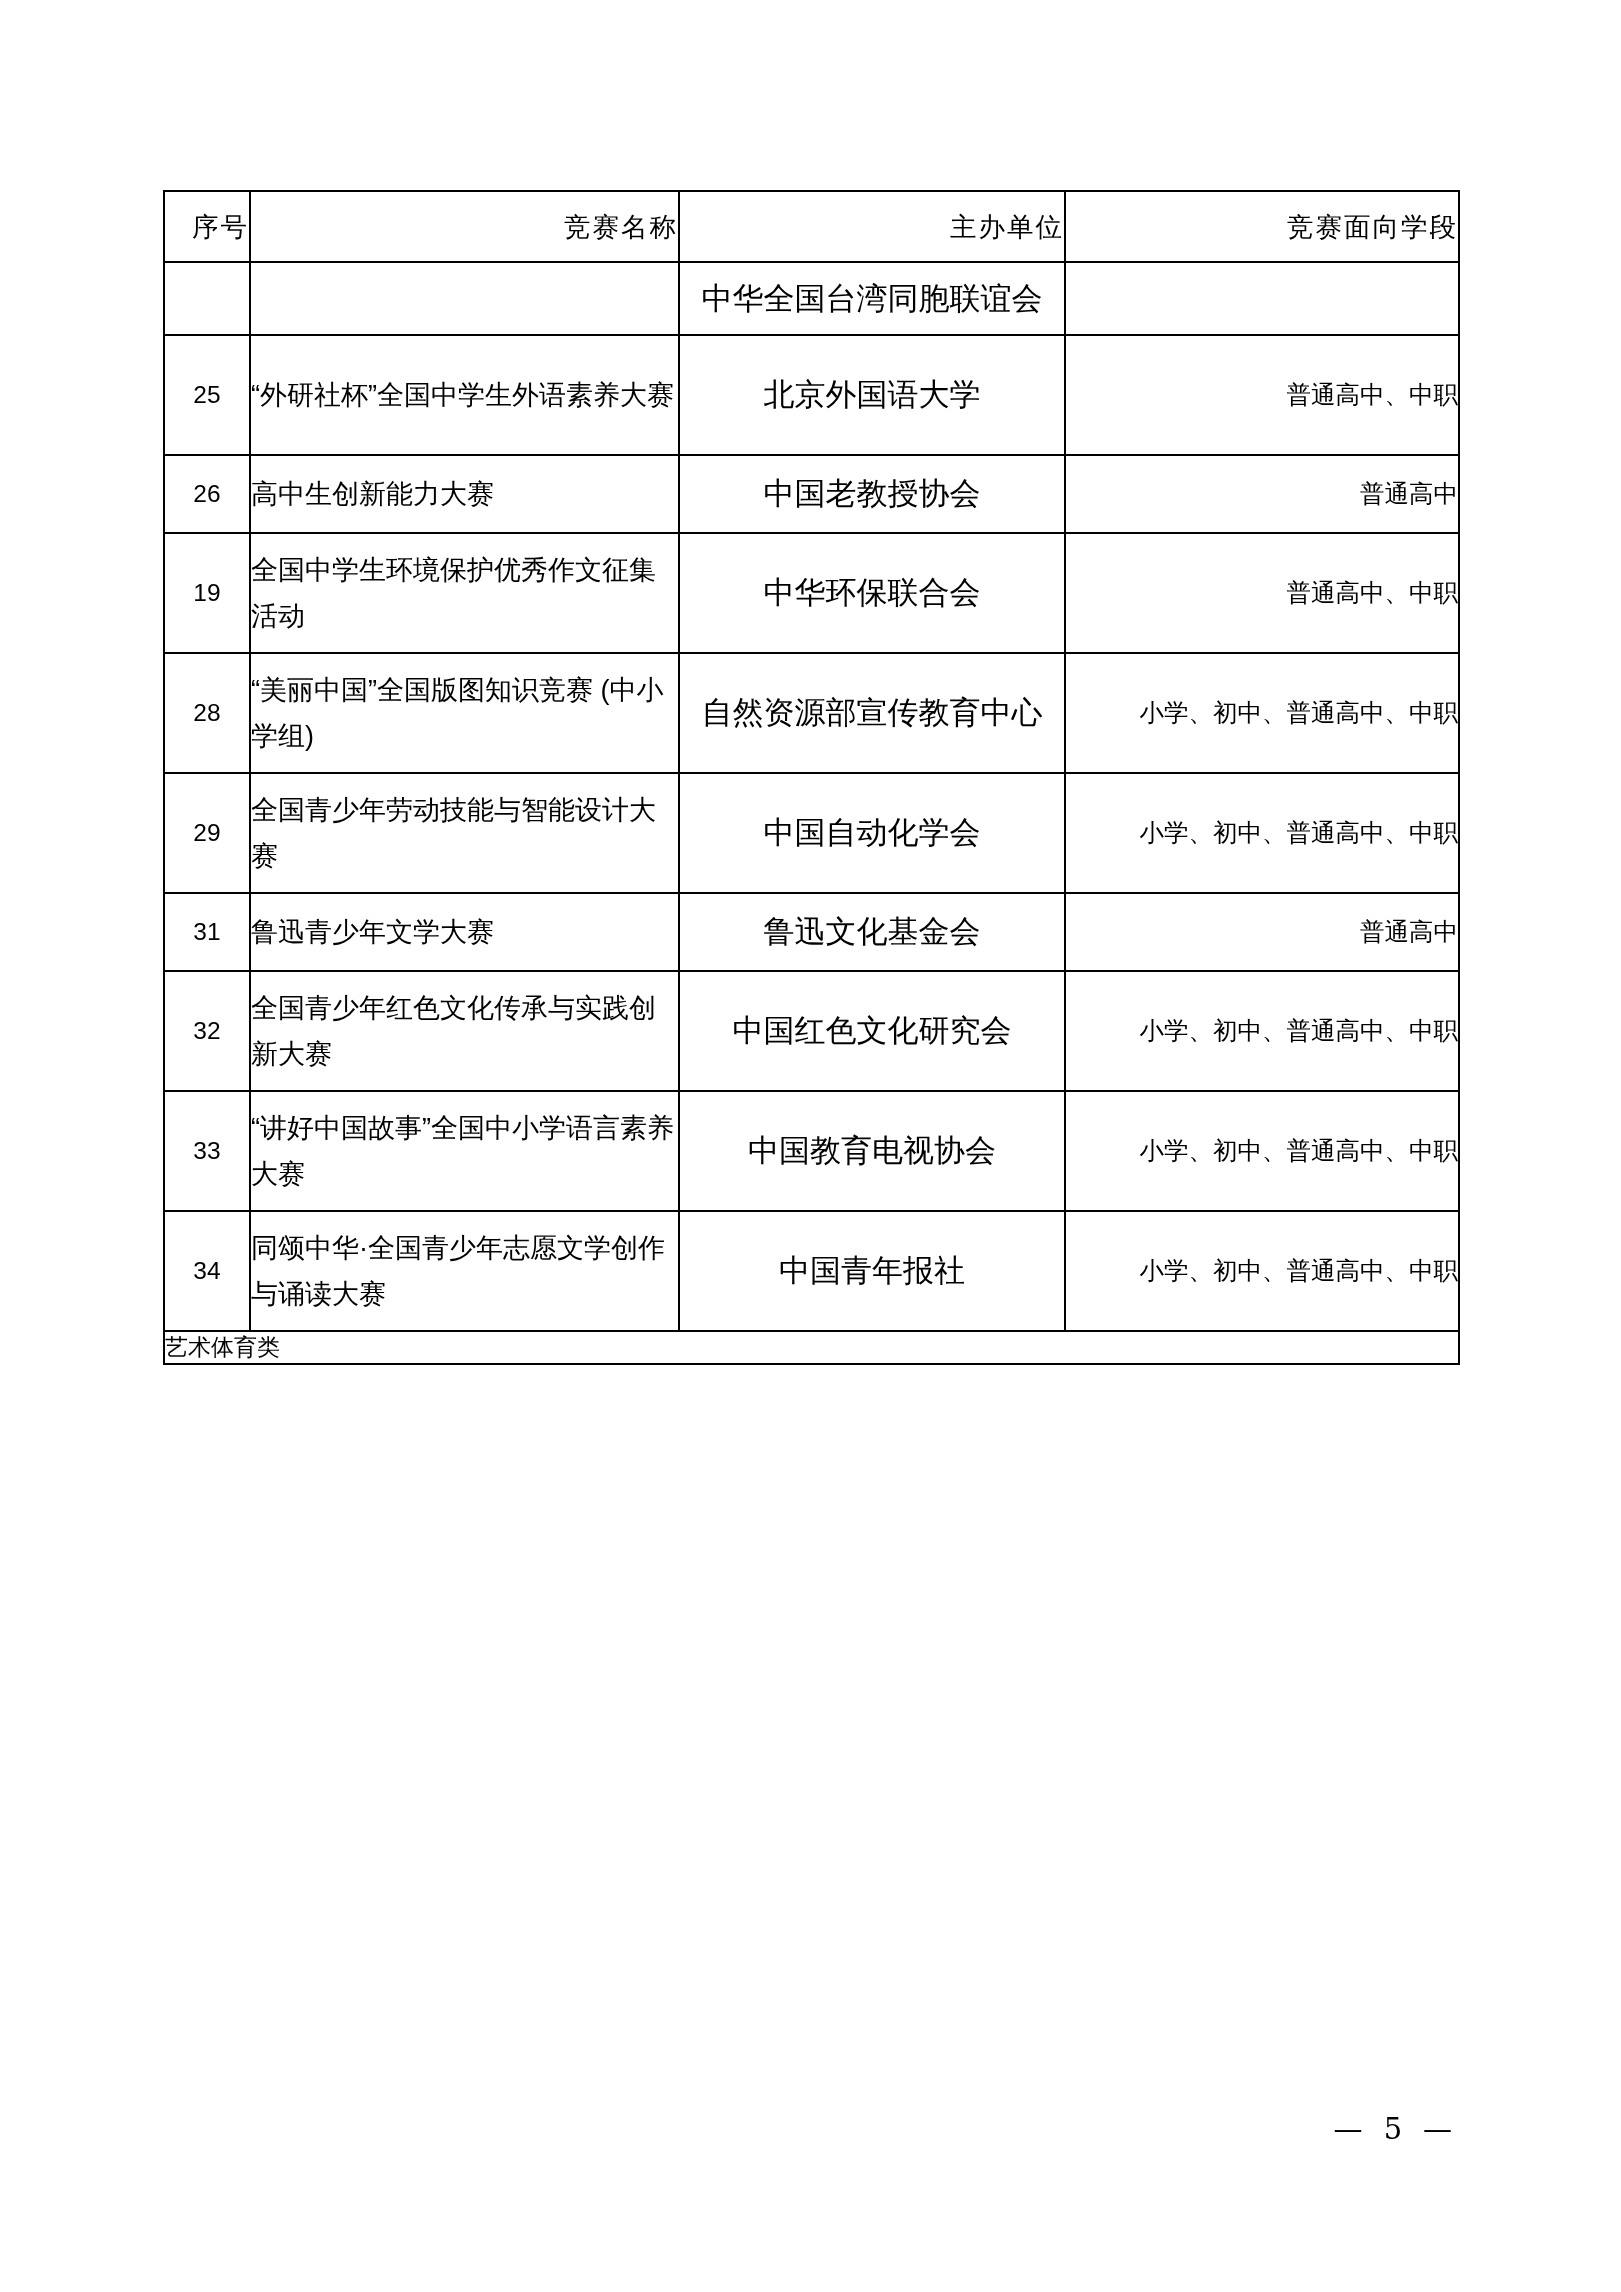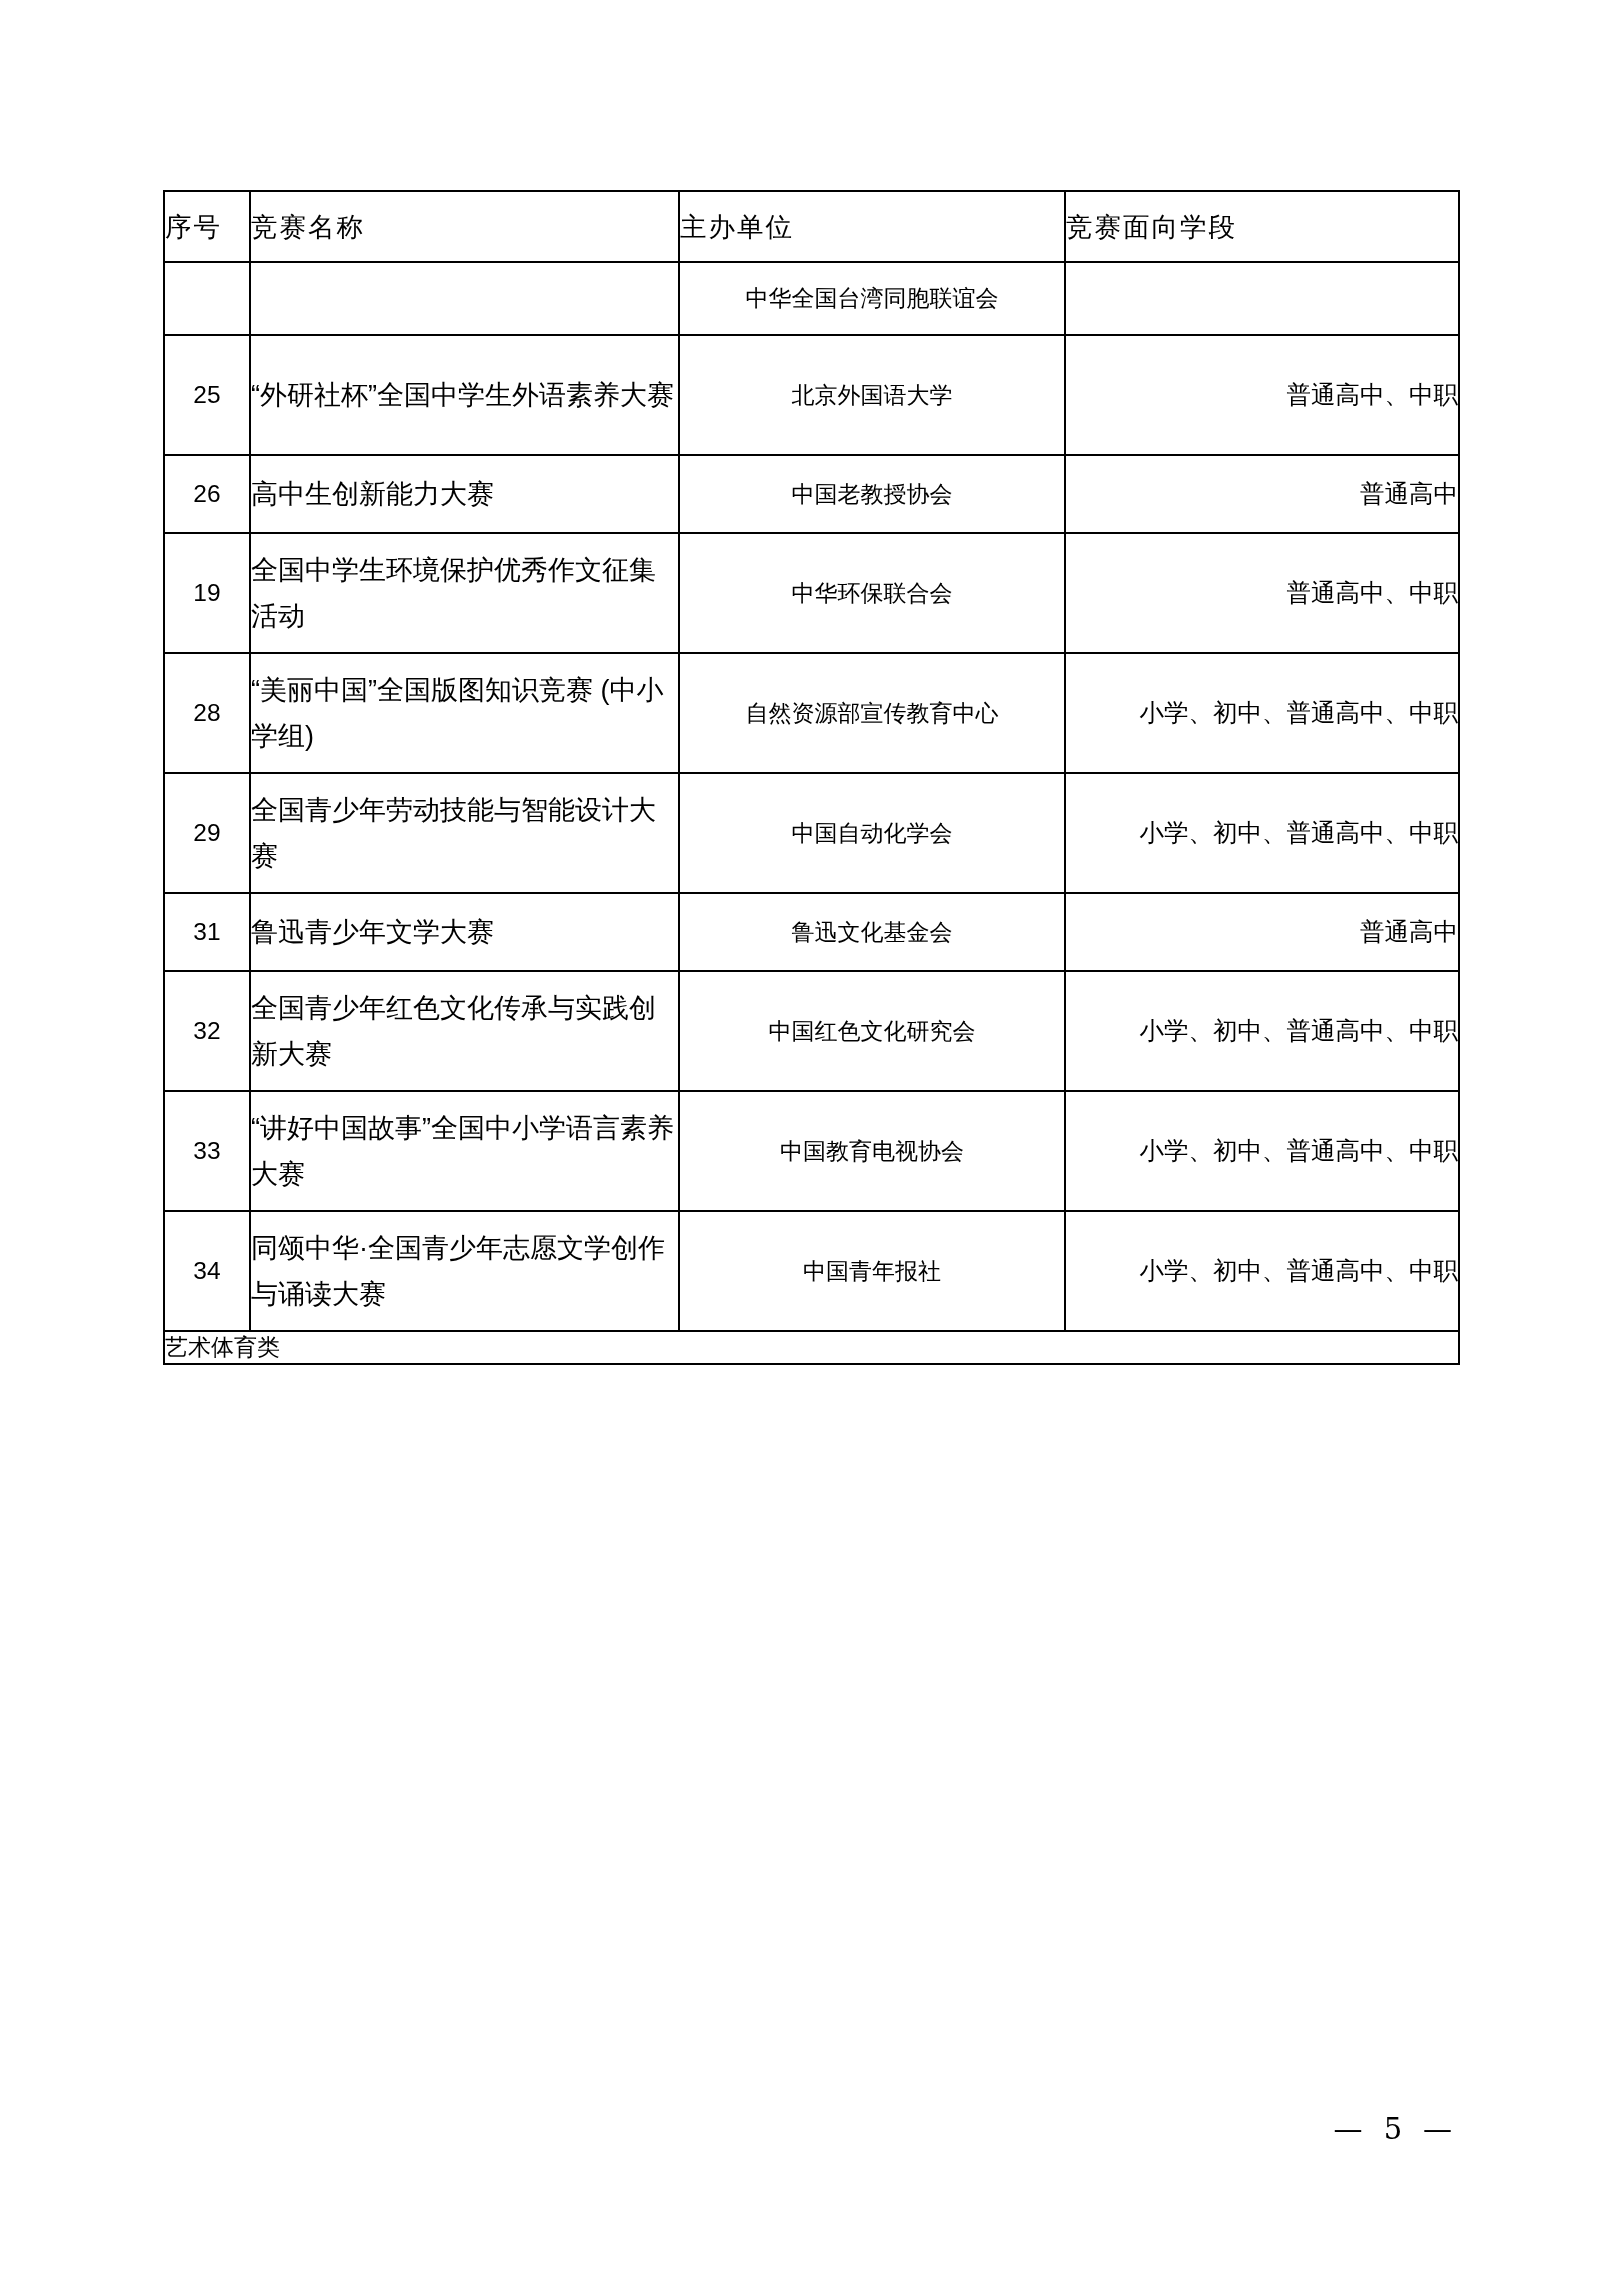--- a/index.html
+++ b/index.html
@@ -40,39 +40,39 @@
     vertical-align: middle;
     font-weight: normal;
   }
   col.c-no    { width: 86px; }
   col.c-name  { width: 429px; }
   col.c-org   { width: 386px; }
   col.c-stage { width: 394px; }
 
   .hdr td {
     height: 69px;
-    text-align: left;
+    text-align: right;
     font-size: 26.5px;
     font-family: "DejaVu Serif", "Liberation Serif", serif;
     letter-spacing: 2px;
   }
   .cell-no {
     text-align: center;
     font-size: 24.5px;
     padding: 0 3.9px;
   }
   .cell-name {
     text-align: left;
     font-size: 27px;
     padding: 9.8px 7.8px 9.8px 9.8px;
     line-height: 1.72;
   }
   .cell-org {
     text-align: center;
-    font-size: 23px;
+    font-size: 31px;
     padding: 7.8px 3.9px;
     line-height: 1.6;
   }
   .cell-stage {
     text-align: right;
     font-size: 24.5px;
     padding: 7.8px 2px;
     line-height: 1.6;
   }
   .cell-category {

